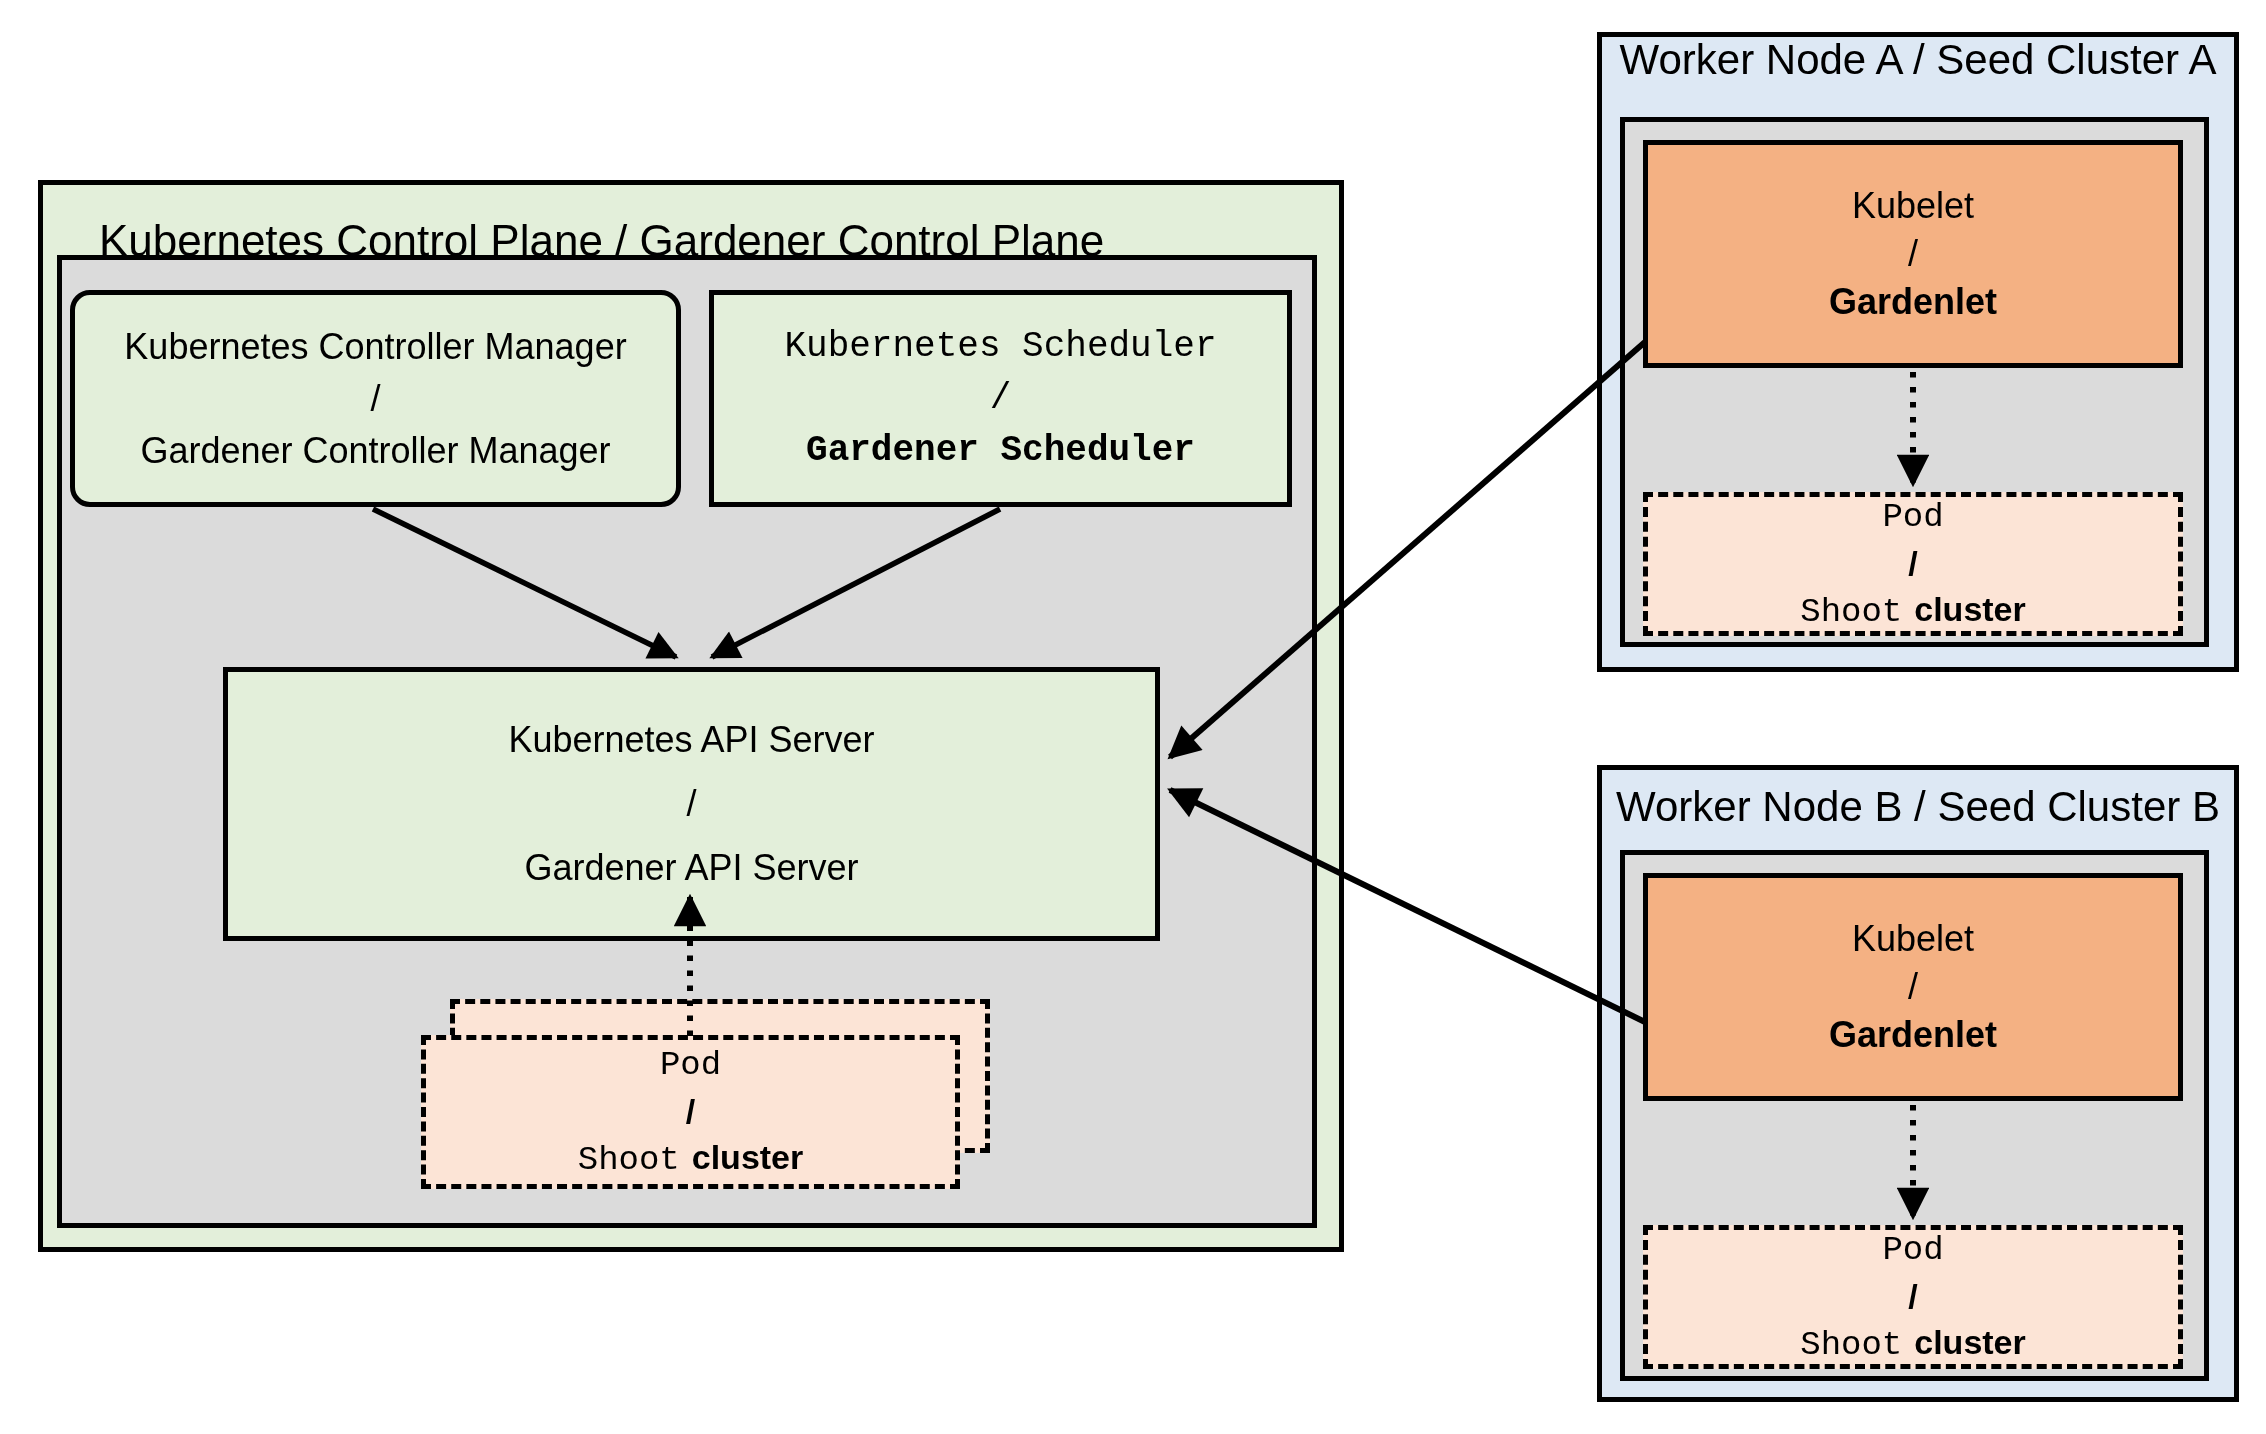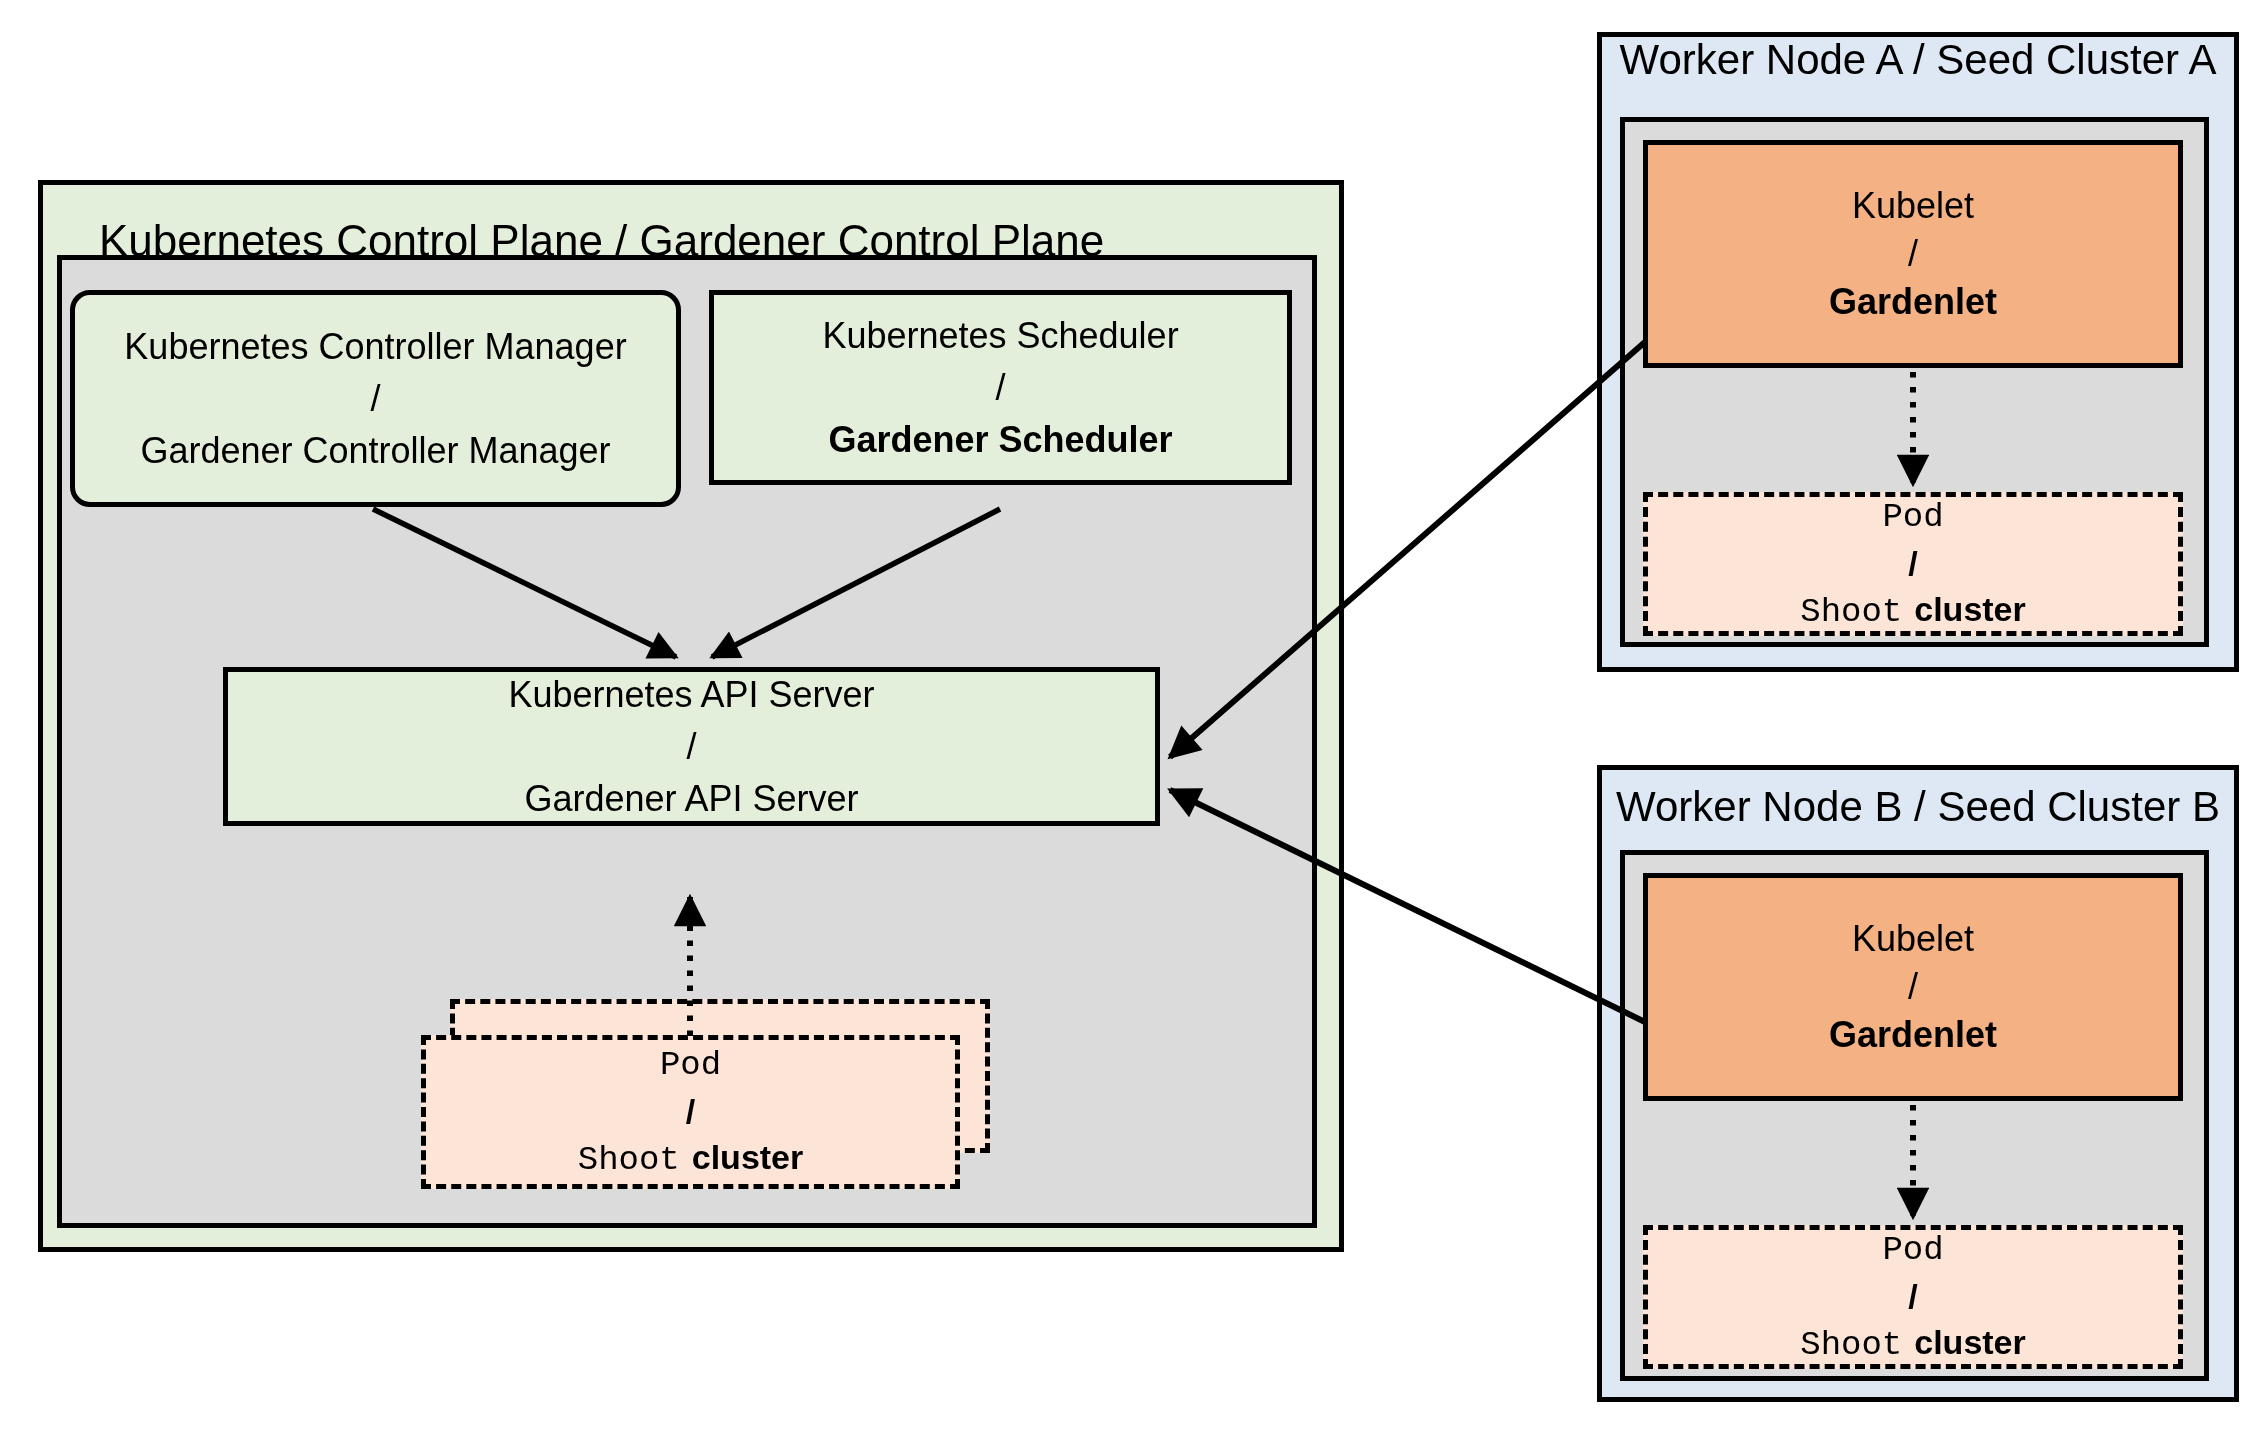--- a/index.html
+++ b/index.html
@@ -42,27 +42,27 @@
 </div>
 
 <div class="abs frame bg-gray z2" style="left:57px;top:255px;width:1260px;height:973px;"></div>
 
 <div class="abs frame bg-green label z3" style="left:70px;top:290px;width:611px;height:217px;border-radius:20px;">
   <div>Kubernetes Controller Manager</div>
   <div>/</div>
   <div>Gardener Controller Manager</div>
 </div>
 
-<div class="abs frame bg-green label z3" style="left:709px;top:290px;width:583px;height:195px;">
+<div class="abs frame bg-green label z3" style="left:709px;top:290px;width:583px;height:217px;font-family:Liberation Mono, monospace;">
   <div>Kubernetes Scheduler</div>
   <div>/</div>
   <div class="bold">Gardener Scheduler</div>
 </div>
 
-<div class="abs frame bg-green label z3" style="left:223px;top:667px;width:937px;height:159px;">
+<div class="abs frame bg-green label z3" style="left:223px;top:667px;width:937px;height:274px;gap:12px;">
   <div>Kubernetes API Server</div>
   <div>/</div>
   <div>Gardener API Server</div>
 </div>
 
 <div class="abs dashed bg-peach z3" style="left:450px;top:999px;width:540px;height:154px;"></div>
 
 <div class="abs dashed bg-peach label pod-label z4" style="left:421px;top:1035px;width:539px;height:154px;">
   <div class="mono">Pod</div>
   <div class="pod-slash">/</div>

